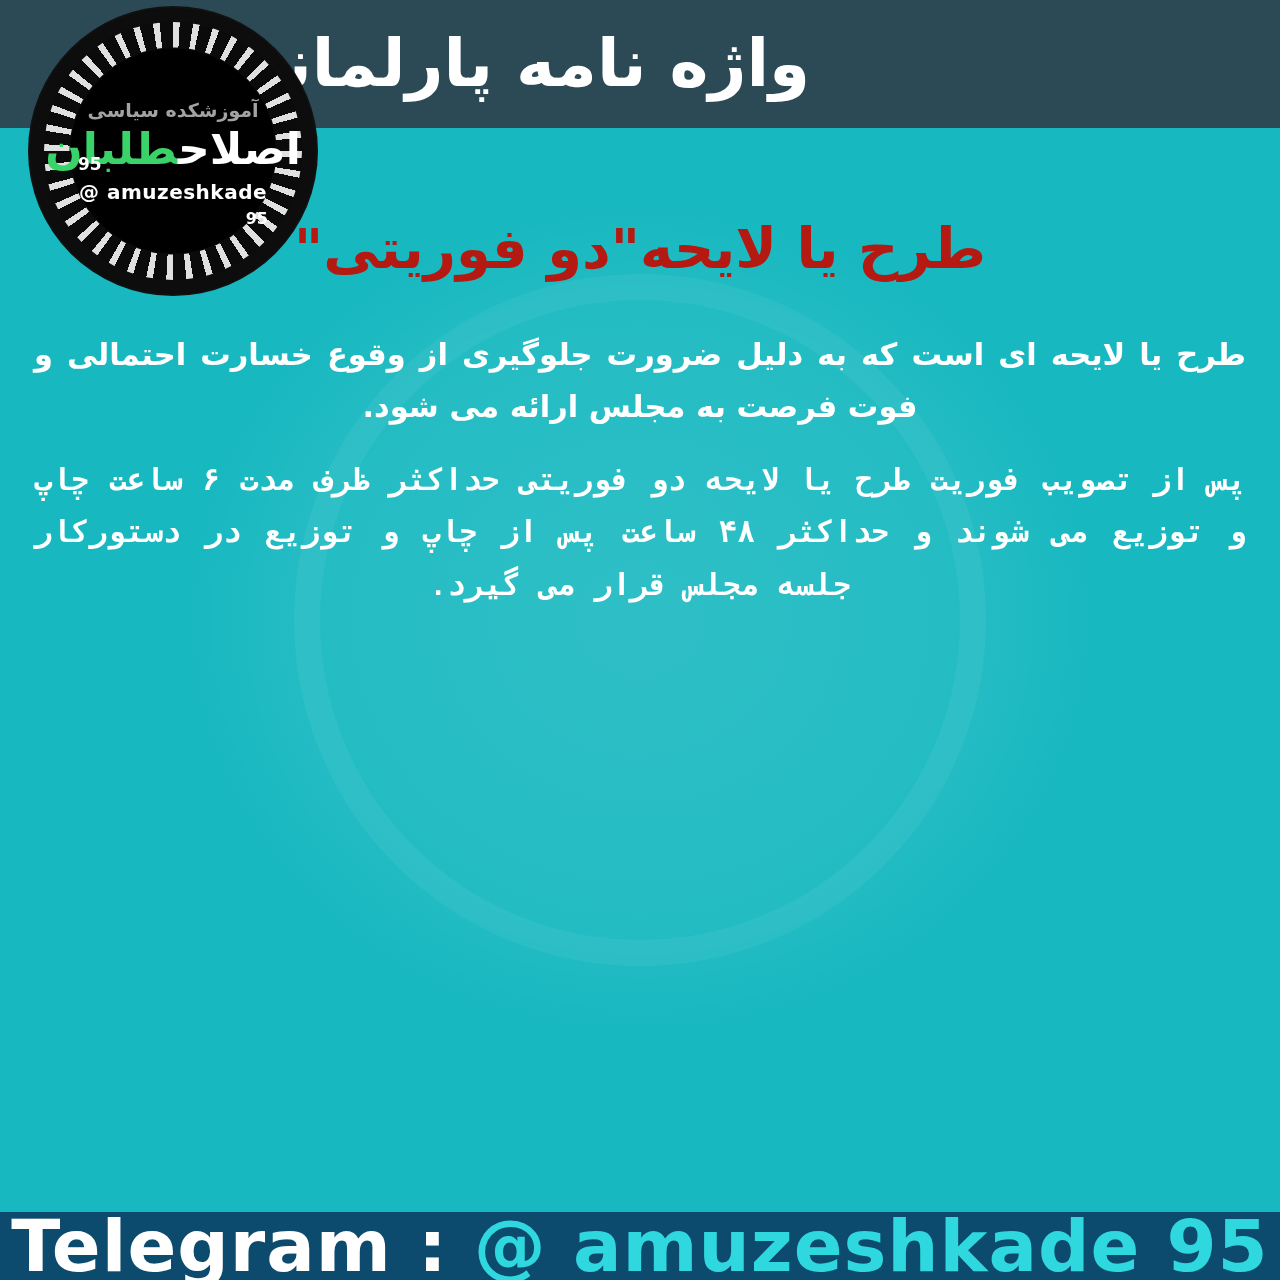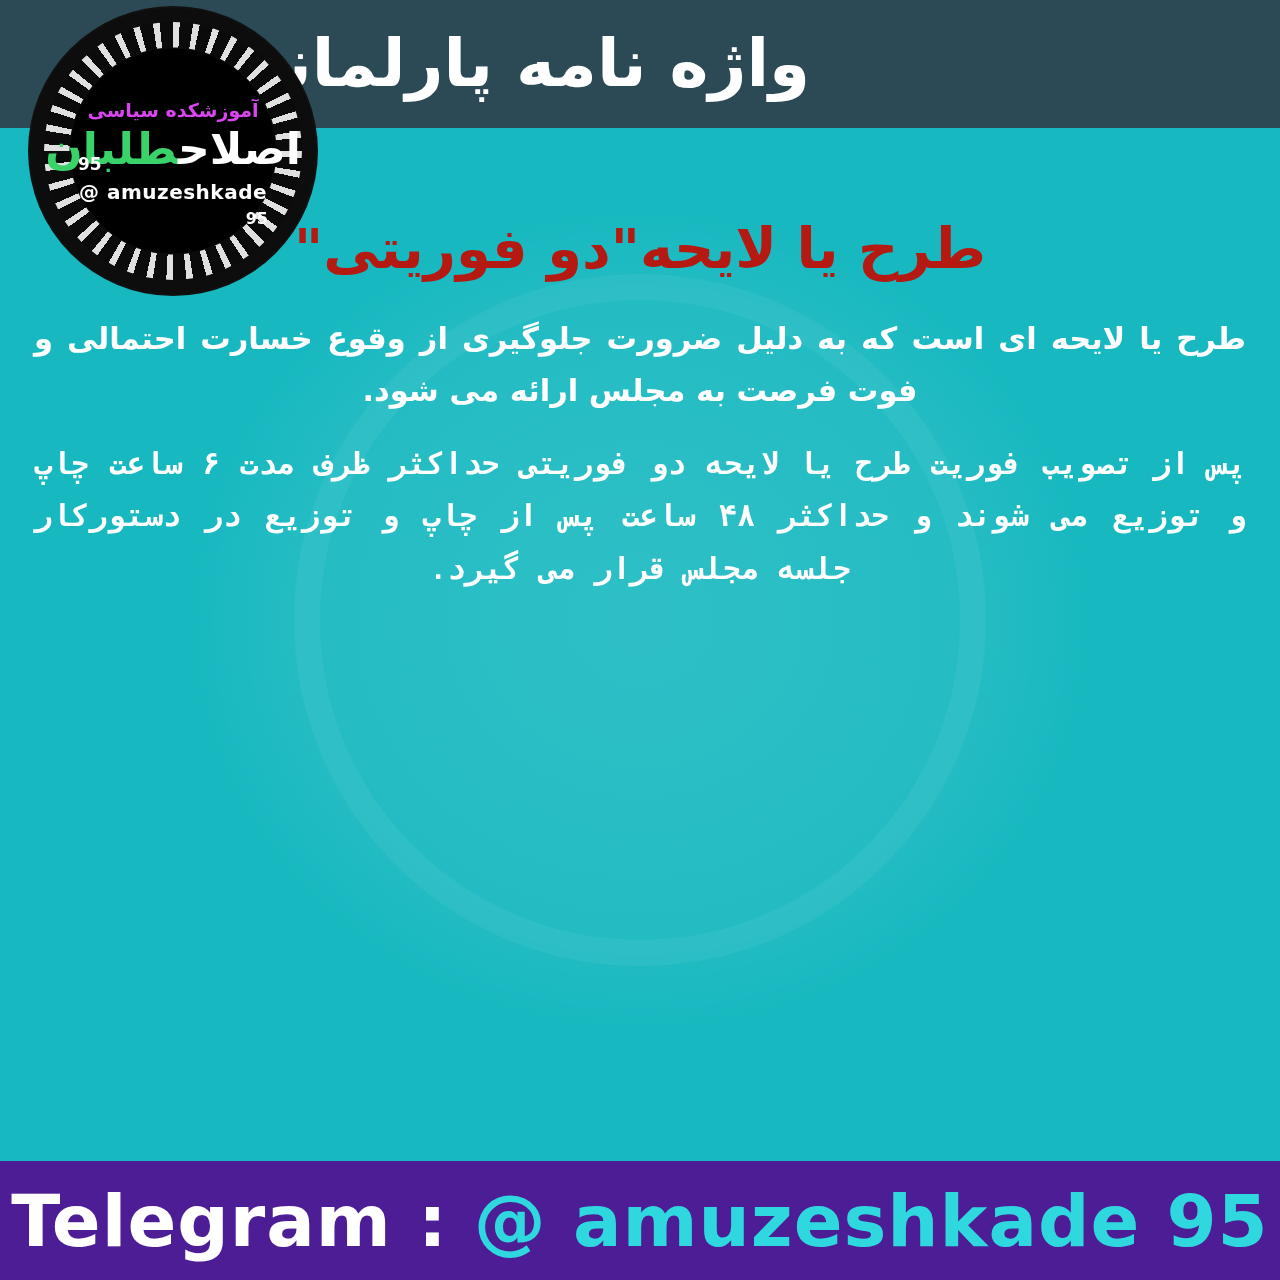--- a/index.html
+++ b/index.html
@@ -113,21 +113,21 @@
     border-radius: 50%;
     background: #000;
     display: flex;
     flex-direction: column;
     align-items: center;
     justify-content: center;
     gap: 2px;
     text-align: center;
   }
   .logo-line1 {
-    color: #d946ef;
+    color: #a3a3a3;
     font-size: 19px;
     font-weight: bold;
     direction: rtl;
     white-space: nowrap;
   }
   .logo-line2 {
     color: #ffffff;
     font-size: 44px;
     font-weight: bold;
     direction: rtl;
@@ -176,21 +176,21 @@
     margin-top: 88px;
     text-align: center;
     color: #b51a12;
     font-size: 56px;
     font-weight: bold;
     direction: rtl;
     white-space: nowrap;
   }
 
   .paras {
-    margin-top: 32px;
+    margin-top: 48px;
     padding: 0 14px;
   }
 
   .para {
     color: #ffffff;
     font-size: 30.5px;
     font-weight: bold;
     line-height: 1.72;
     text-align: justify;
     text-align-last: center;
@@ -199,22 +199,22 @@
     letter-spacing: 0px;
   }
   .para.p2 { margin-bottom: 24px; font-family: Liberation Mono, monospace; }
 
   
   .footer {
     position: absolute;
     left: 0;
     bottom: 0;
     width: 1280px;
-    height: 119px;
-    background: #4c1d95;
+    height: 68px;
+    background: #0c4a6e;
     z-index: 5;
     display: flex;
     align-items: center;
     justify-content: center;
   }
   .footer-text {
     font-size: 72px;
     font-weight: bold;
     direction: ltr;
     white-space: nowrap;

